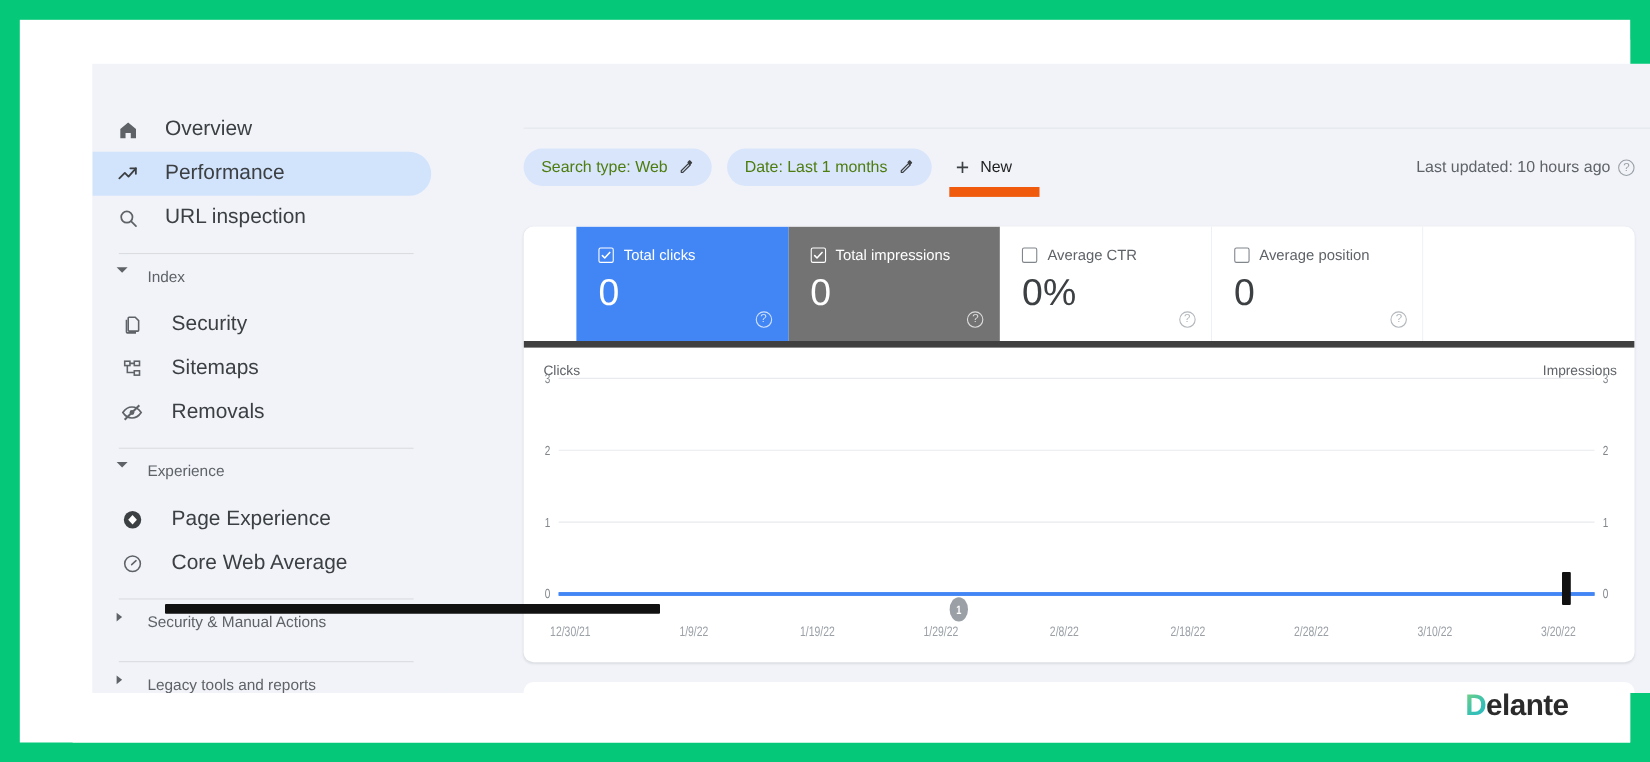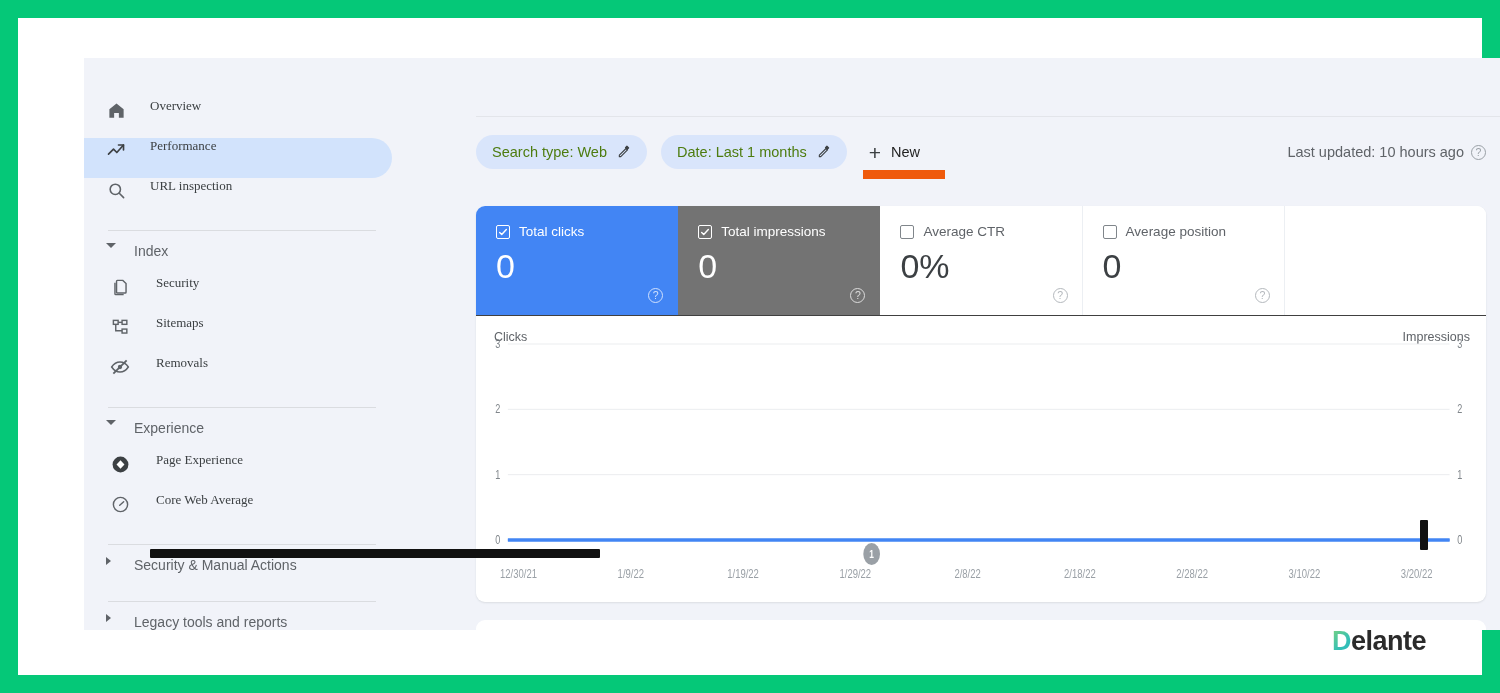--- a/index.html
+++ b/index.html
@@ -28,28 +28,27 @@
     overflow: hidden;
   }
   
   .sidebar {
     position: absolute; left: 0; top: 0;
     width: 320px; height: 100%;
     background: #f1f3f9;
     padding-top: 40px;
   }
   .nav-item {
-    display: flex; 
+    display: flex; align-items: center;
     height: 40px; margin: 0 12px 0 0;
     padding-left: 20px;
     border-radius: 0 20px 20px 0;
     cursor: pointer;
     color: #3c4043;
-    font-size: 13px;
-    font-family: Liberation Serif, serif;
+    font-size: 19px;
   }
   .nav-item.active { background: #d2e3fc; }
   .nav-item .ico {
     width: 24px; height: 24px; margin-right: 22px;
     display: flex; align-items: center; justify-content: center;
     flex: none;
   }
   .nav-item .ico svg { display: block; }
   .nav-item .lbl { white-space: nowrap; }
   .nav-item.indent { padding-left: 24px; }
@@ -123,21 +122,21 @@
   }
 
   
   .chart-card {
     position: absolute; left: 72px; top: 148px; right: 14px;
     height: 396px;
     background: #ffffff; border-radius: 9px;
     box-shadow: 0 1px 2px rgba(60,64,67,.12);
     overflow: hidden;
   }
-  .metrics { display: flex; height: 110px; border-bottom: 1px solid #404040; }
+  .metrics { display: flex; height: 110px; border-bottom: 6px solid #404040; padding-left: 48px; }
   .metric {
     flex: 1 1 0; min-width: 0; position: relative;
     padding: 18px 16px 0 20px;
     border-right: 1px solid #eceff3;
     cursor: pointer;
   }
   .metric.m1 { background: #4285f4; color: #fff; border-right-color: transparent; }
   .metric.m2 { background: #737373; color: #fff; border-right-color: transparent; }
   .metric.m3, .metric.m4 { background: #fff; color: #5f6368; }
   .metric.blank { background: #fff; border-right: none; cursor: default; }

